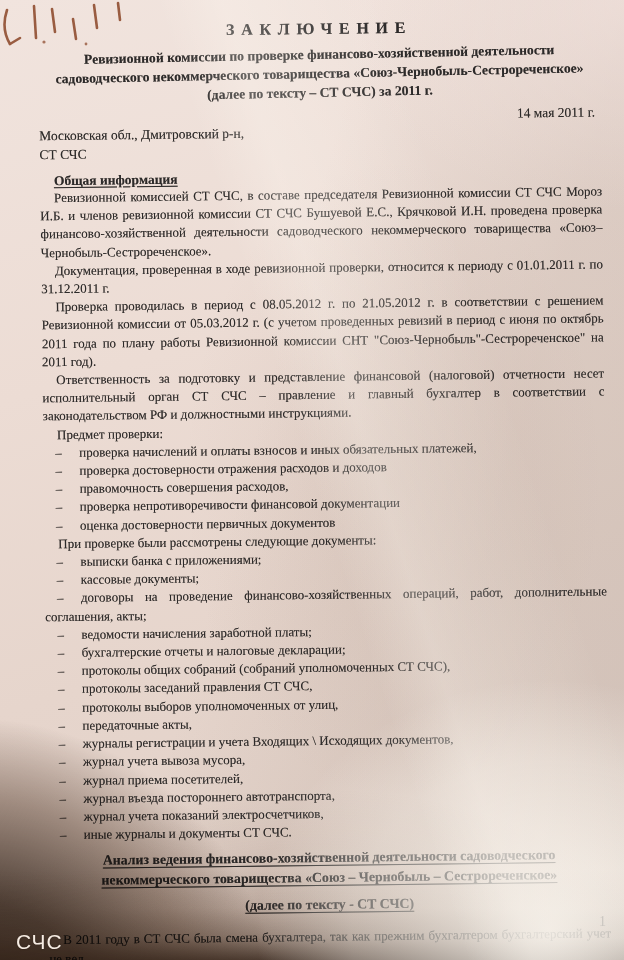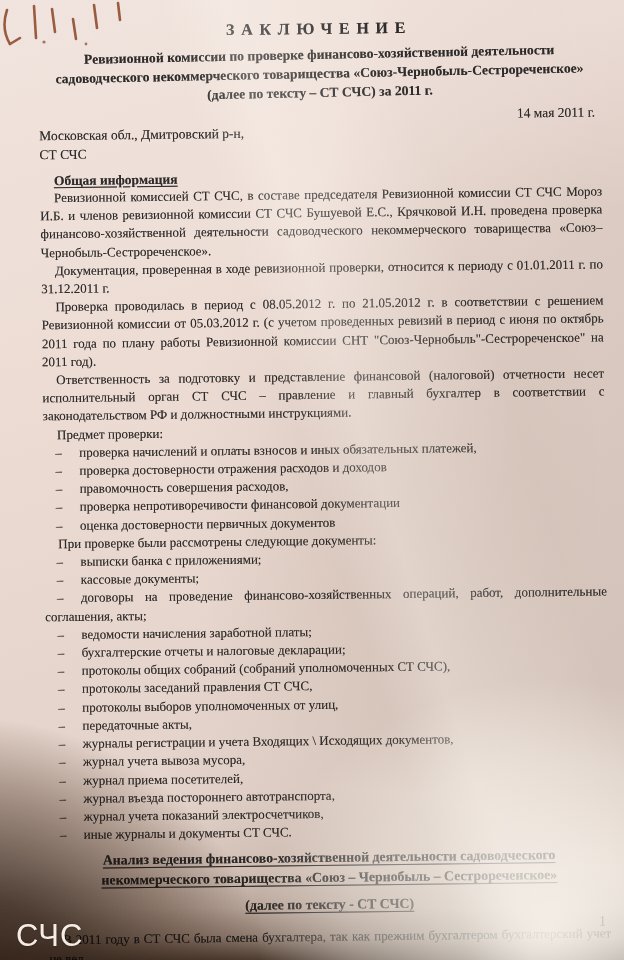--- a/index.html
+++ b/index.html
@@ -80,21 +80,21 @@
   }
   .glare{
     position:absolute;inset:0;z-index:5;pointer-events:none;
     background:
       linear-gradient(72deg, rgba(255,250,243,0) 50%, rgba(255,250,243,0.28) 57%, rgba(255,250,243,0) 74%),
       radial-gradient(ellipse 430px 370px at 88% 97%, rgba(253,249,242,0.85) 0%, rgba(253,249,242,0.38) 46%, rgba(253,249,242,0) 68%);
   }
   .watermark{
     position:absolute;left:16px;bottom:6px;z-index:6;
     font-family:"Liberation Sans","DejaVu Sans",sans-serif;
-    font-size:31px;color:#f6ece3;letter-spacing:1px;
+    font-size:21px;color:#f6ece3;letter-spacing:1px;
     text-shadow:0 0 2px rgba(0,0,0,0.25);
   }
 </style>
 </head>
 <body>
 
 <div class="page">
 
   <svg class="marks" width="150" height="72" viewBox="0 0 150 72">
     <g stroke="#8a4526" stroke-width="2.6" stroke-linecap="round" fill="none" opacity="0.85">

